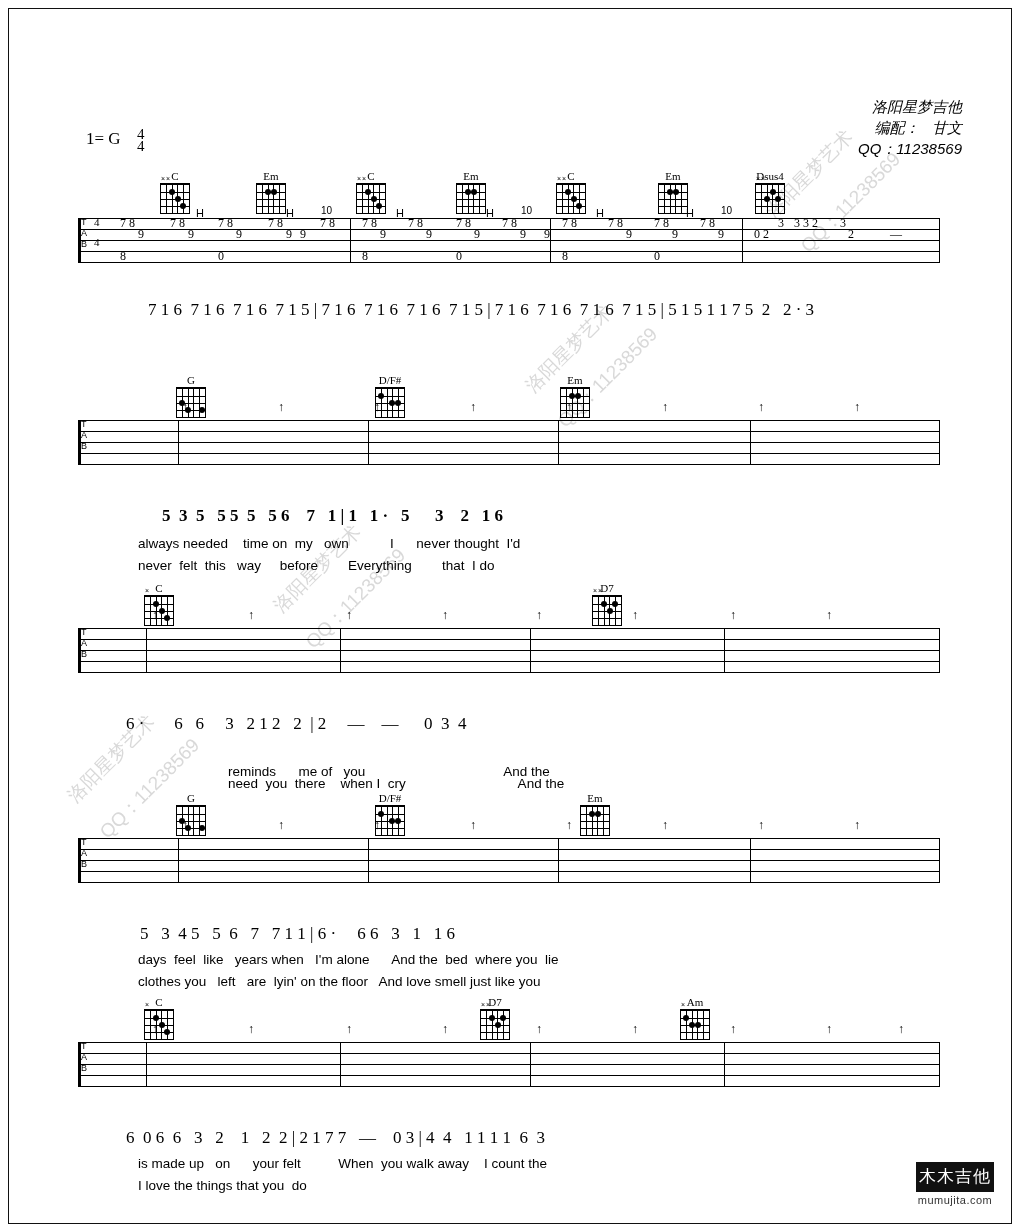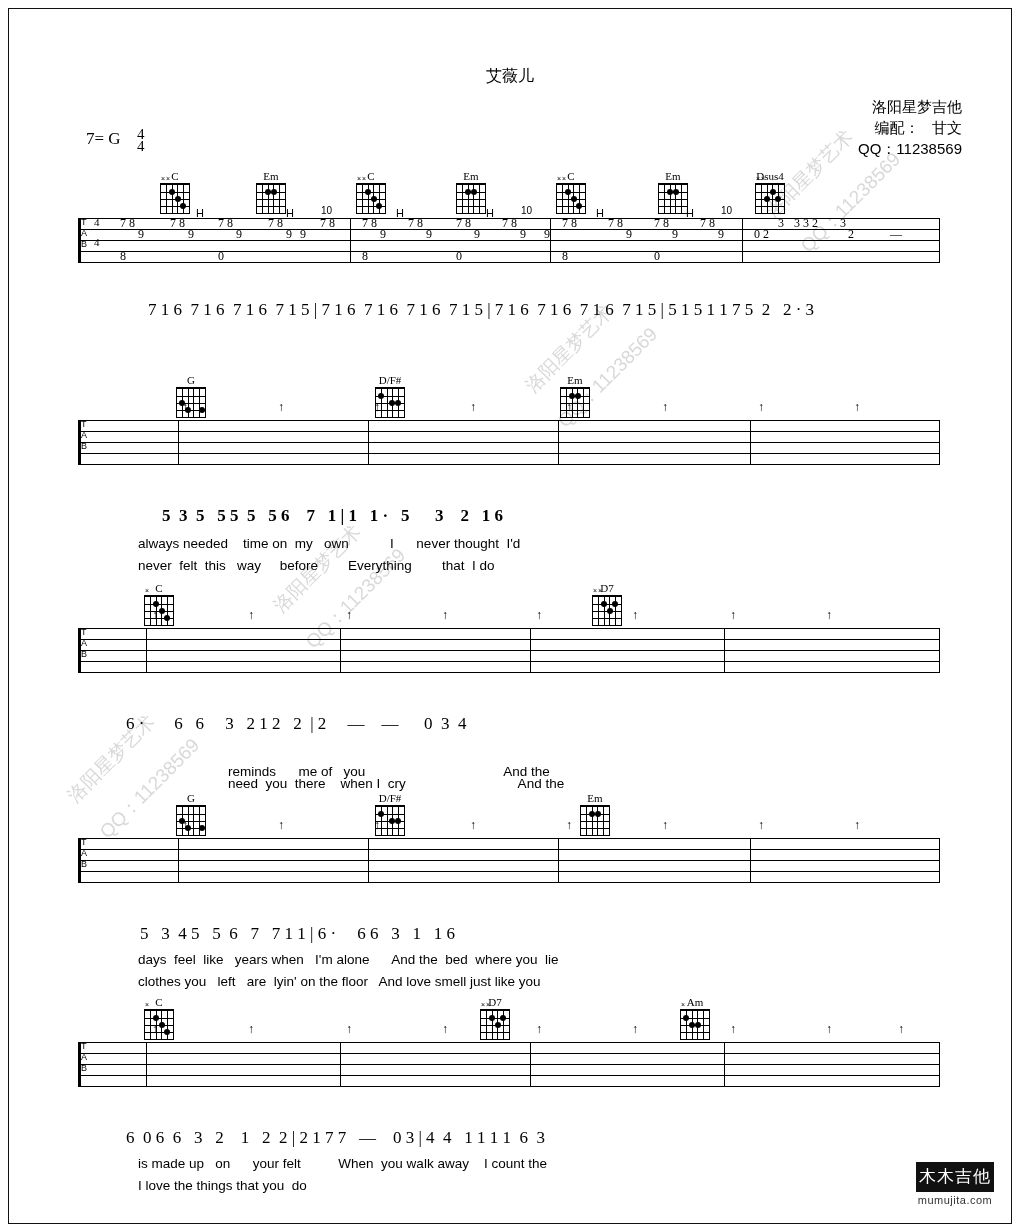--- a/index.html
+++ b/index.html
@@ -13,21 +13,21 @@
   
   .title{
     position:absolute;left:0;top:32px;width:1020px;text-align:center;
     font-family:"Liberation Mono", monospace;font-size:25px;letter-spacing:2px;
   }
   .subtitle{
     position:absolute;left:0;top:66px;width:1020px;text-align:center;
     font-size:16px;
   }
   .credits{position:absolute;right:58px;top:96px;text-align:right;line-height:21px;font-size:15px;}
-  .credits div{white-space:pre;}
+  .credits div{white-space:pre;font-style:italic;}
   .keysig{position:absolute;left:86px;top:128px;font-size:17px;font-family:"Liberation Serif",serif;}
   .keysig .frac{display:inline-block;vertical-align:middle;margin-left:12px;font-size:15px;line-height:12px;text-align:center;}
   .keysig .frac span{display:block;}
 
   
   .wm{
     position:absolute;color:#d9d9d9;font-size:19px;white-space:nowrap;
     transform:rotate(-45deg);transform-origin:left top;pointer-events:none;
   }
 
@@ -61,28 +61,27 @@
   .logo{position:absolute;right:26px;bottom:26px;text-align:center;}
   .logo .box{width:78px;height:30px;background:#111;color:#fff;font-size:17px;line-height:30px;text-align:center;letter-spacing:1px;}
   .logo .url{font-size:11px;margin-top:2px;color:#333;letter-spacing:0.5px;}
 </style>
 </head>
 <body>
 
 <div class="sheet">
   <div class="border"></div>
 
-  <div class="subtitle">艾薇儿</div>
   <div class="credits">
     <div>洛阳星梦吉他</div>
     <div>编配：   甘文</div>
     <div>QQ：11238569</div>
   </div>
   <div class="keysig">
-    <span>7= G</span>
+    <span>1= G</span>
     <span class="frac">
       <span>4</span>
       <span>4</span>
     </span>
   </div>
 
   <div class="wm" style="left:760px;top:205px;">洛阳星梦艺术</div>
   <div class="wm" style="left:795px;top:240px;">QQ：11238569</div>
   <div class="wm" style="left:520px;top:380px;">洛阳星梦艺术</div>
   <div class="wm" style="left:552px;top:415px;">QQ：11238569</div>

